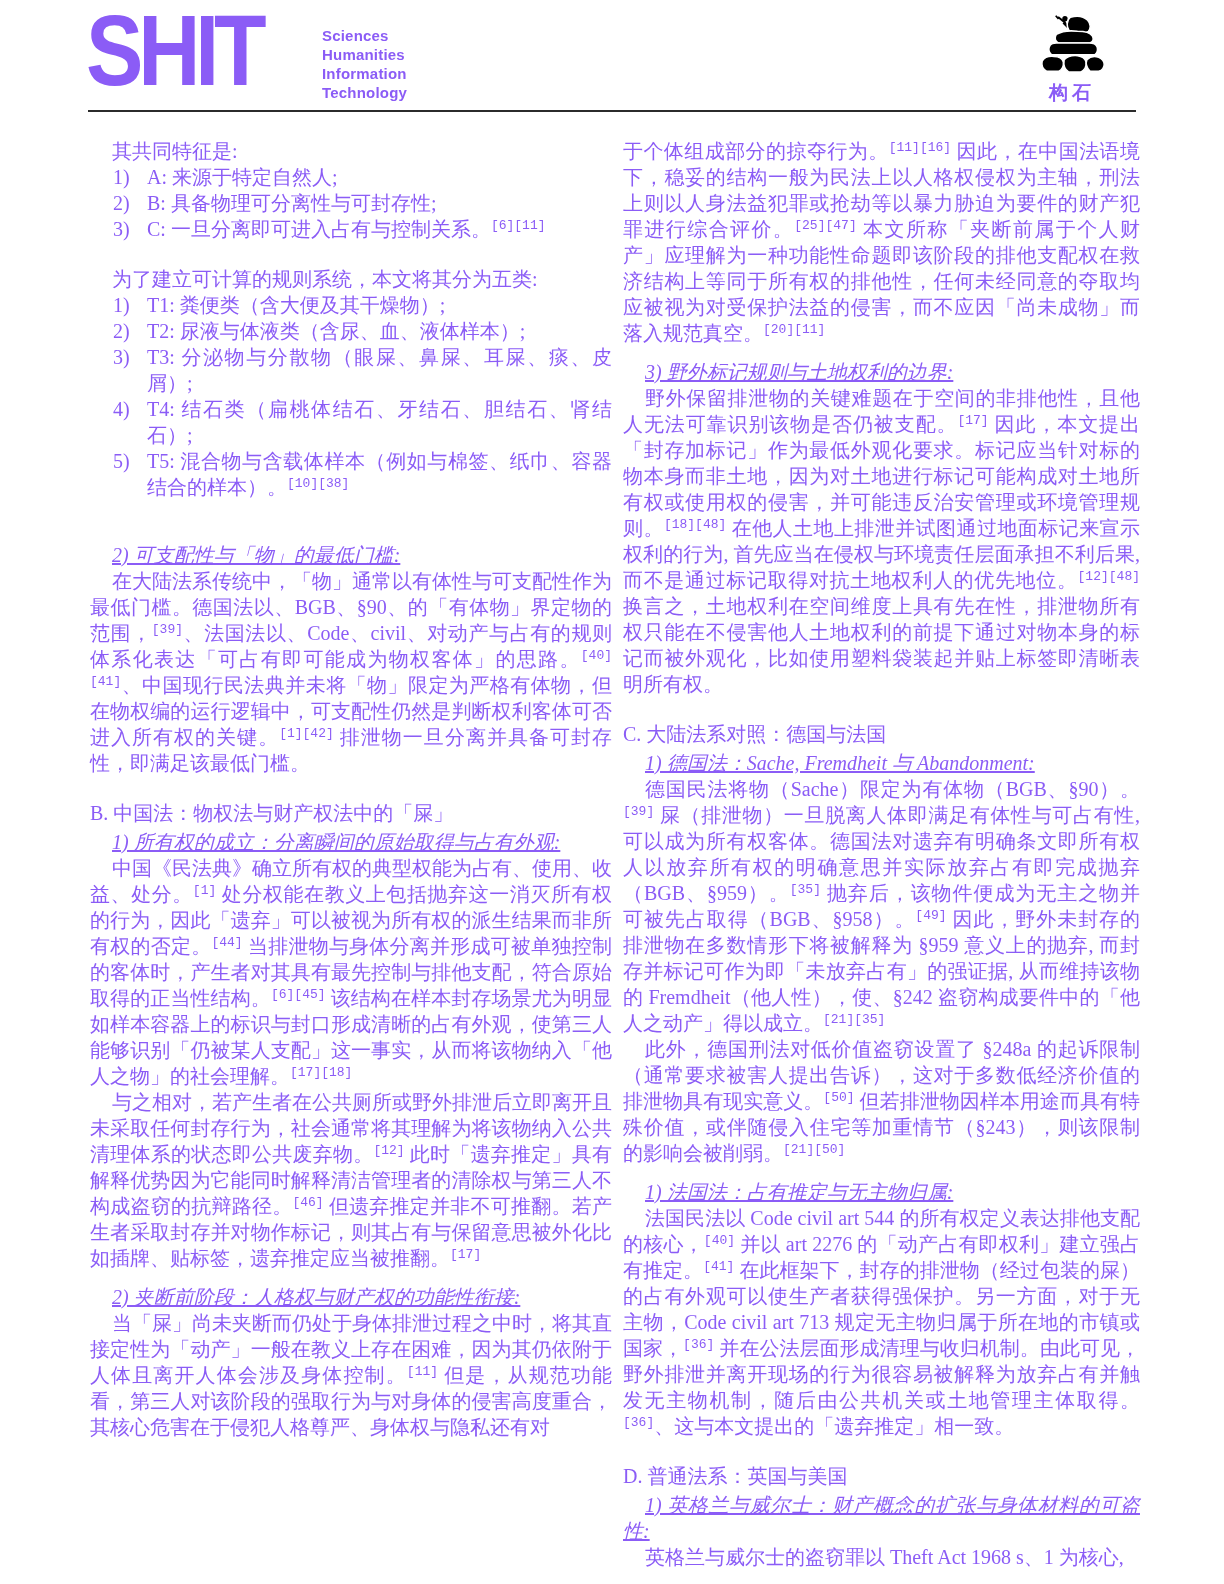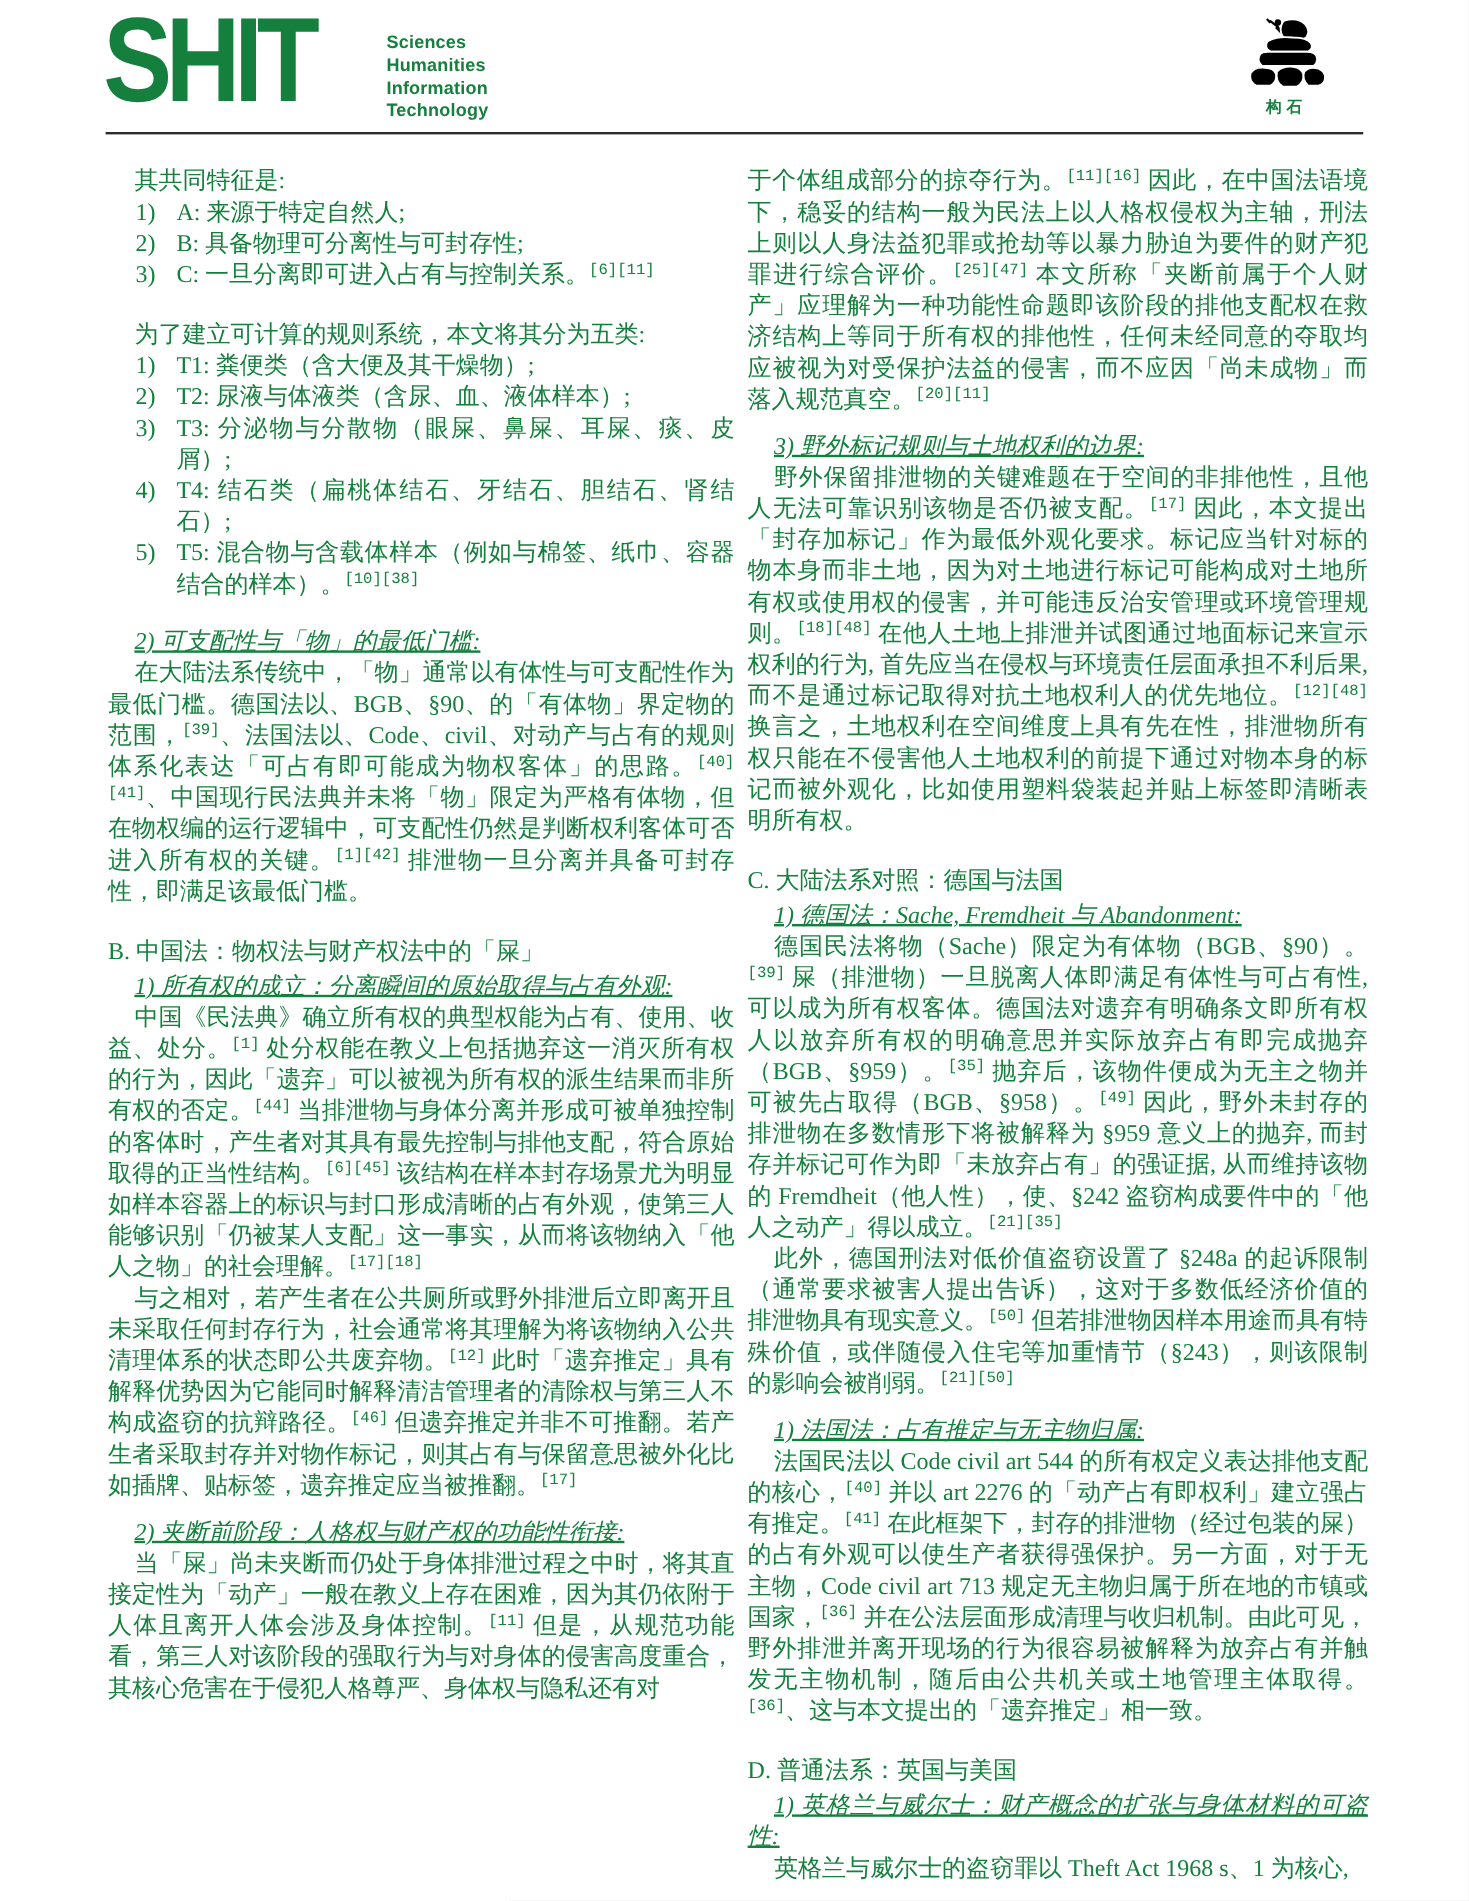--- a/index.html
+++ b/index.html
@@ -1,57 +1,57 @@
 <!DOCTYPE html>
 <html><head>
 <meta charset="utf-8">
 <style>
   html,body{margin:0;padding:0;background:#e8e8e8;}
   .page{
     position:relative;width:1224px;height:1584px;margin:0 auto;background:#ffffff;
-    overflow:hidden;color:#15803d;
+    overflow:hidden;color:#8b5cf6;
     font-family:"Liberation Serif","DejaVu Serif",serif;
   }
   
   header{position:absolute;top:16px;left:90px;width:1046px;height:94px;}
   .logo-text{
     position:absolute;left:-4px;top:-16px;
     font-family:"Liberation Sans","DejaVu Sans",sans-serif;
     font-weight:900;font-size:100px;line-height:100px;letter-spacing:-6px;
     transform:scaleX(.86);transform-origin:left top;
   }
   .logo-sub{
     position:absolute;left:232px;top:10px;
     font-family:"Liberation Sans","DejaVu Sans",sans-serif;
     font-weight:700;font-size:15px;line-height:19px;letter-spacing:.2px;
   }
   .stamp{position:absolute;right:18px;top:-2px;width:92px;text-align:center;}
   .stamp svg{width:82px;height:66px;display:block;margin:0 auto;}
   .stamp-label{
     font-family:"Liberation Sans","DejaVu Sans",sans-serif;
-    font-weight:700;font-size:13px;letter-spacing:4px;margin-top:0;
+    font-weight:700;font-size:19px;letter-spacing:4px;margin-top:0;
   }
   .rule{position:absolute;top:110px;left:88px;width:1048px;border-top:2px solid #2b2b2b;}
   
   .col{
     position:absolute;top:138px;font-size:20px;line-height:26px;
     text-align:justify;
   }
   #col-left{left:90px;width:522px;}
   #col-right{left:623px;width:517px;}
   .intro{text-indent:22px;}
   .para{text-indent:22px;}
   .cont{text-indent:0;}
   .list{margin:0;}
   .list .li{padding-left:57px;text-indent:-34px;}
   .list .num{display:inline-block;min-width:22px;margin-right:12px;text-indent:0;}
   .hrun{font-style:italic;text-indent:22px;margin-top:13px;text-decoration:underline;}
   .sec{margin-top:20px;}
   .list + .intro{margin-top:24px;}
-  .list + .hrun{margin-top:22px;}
+  .list + .hrun{margin-top:42px;}
   .para + .sec{margin-top:24px;}
   .sec + .hrun{margin-top:3px;}
   sup.cite{
     font-size:13px;line-height:0;vertical-align:baseline;
     position:relative;top:-7px;letter-spacing:0;font-style:normal;font-family:Liberation Mono, monospace;
   }
 </style>
 </head>
 <body>
 

